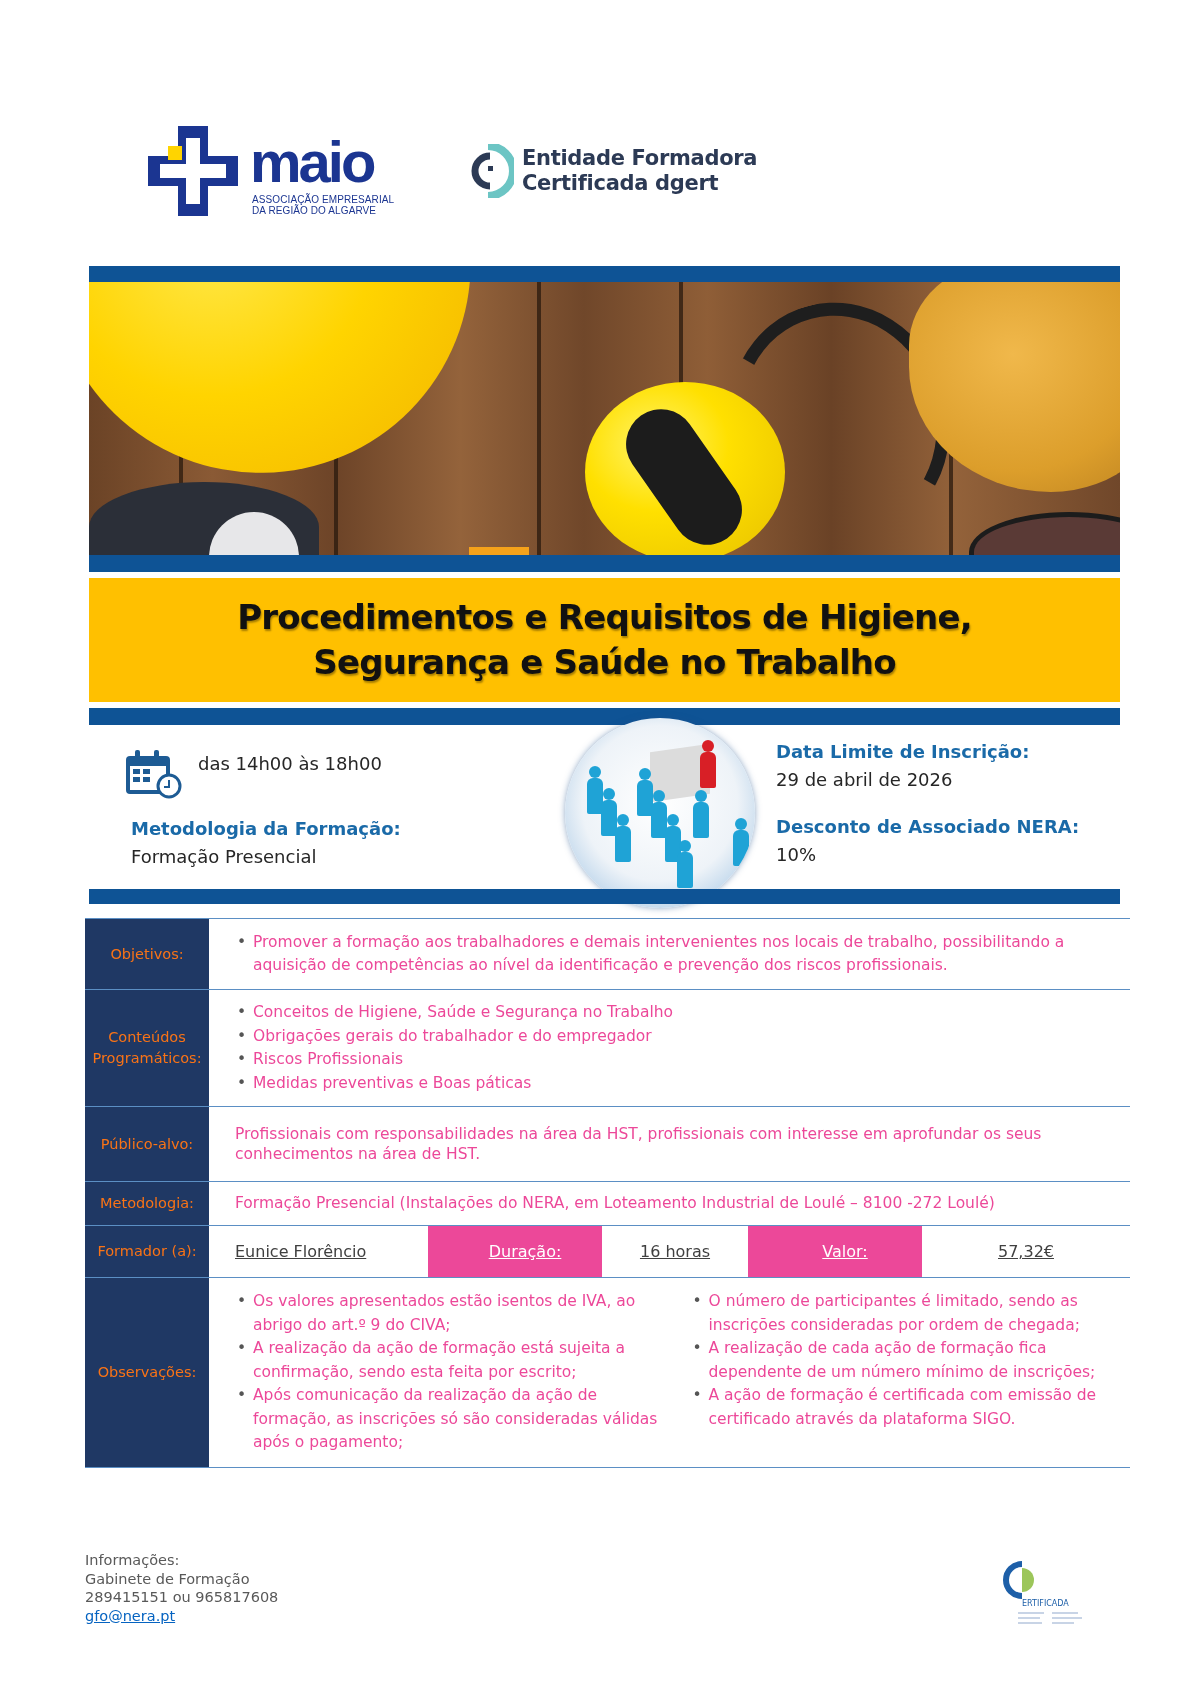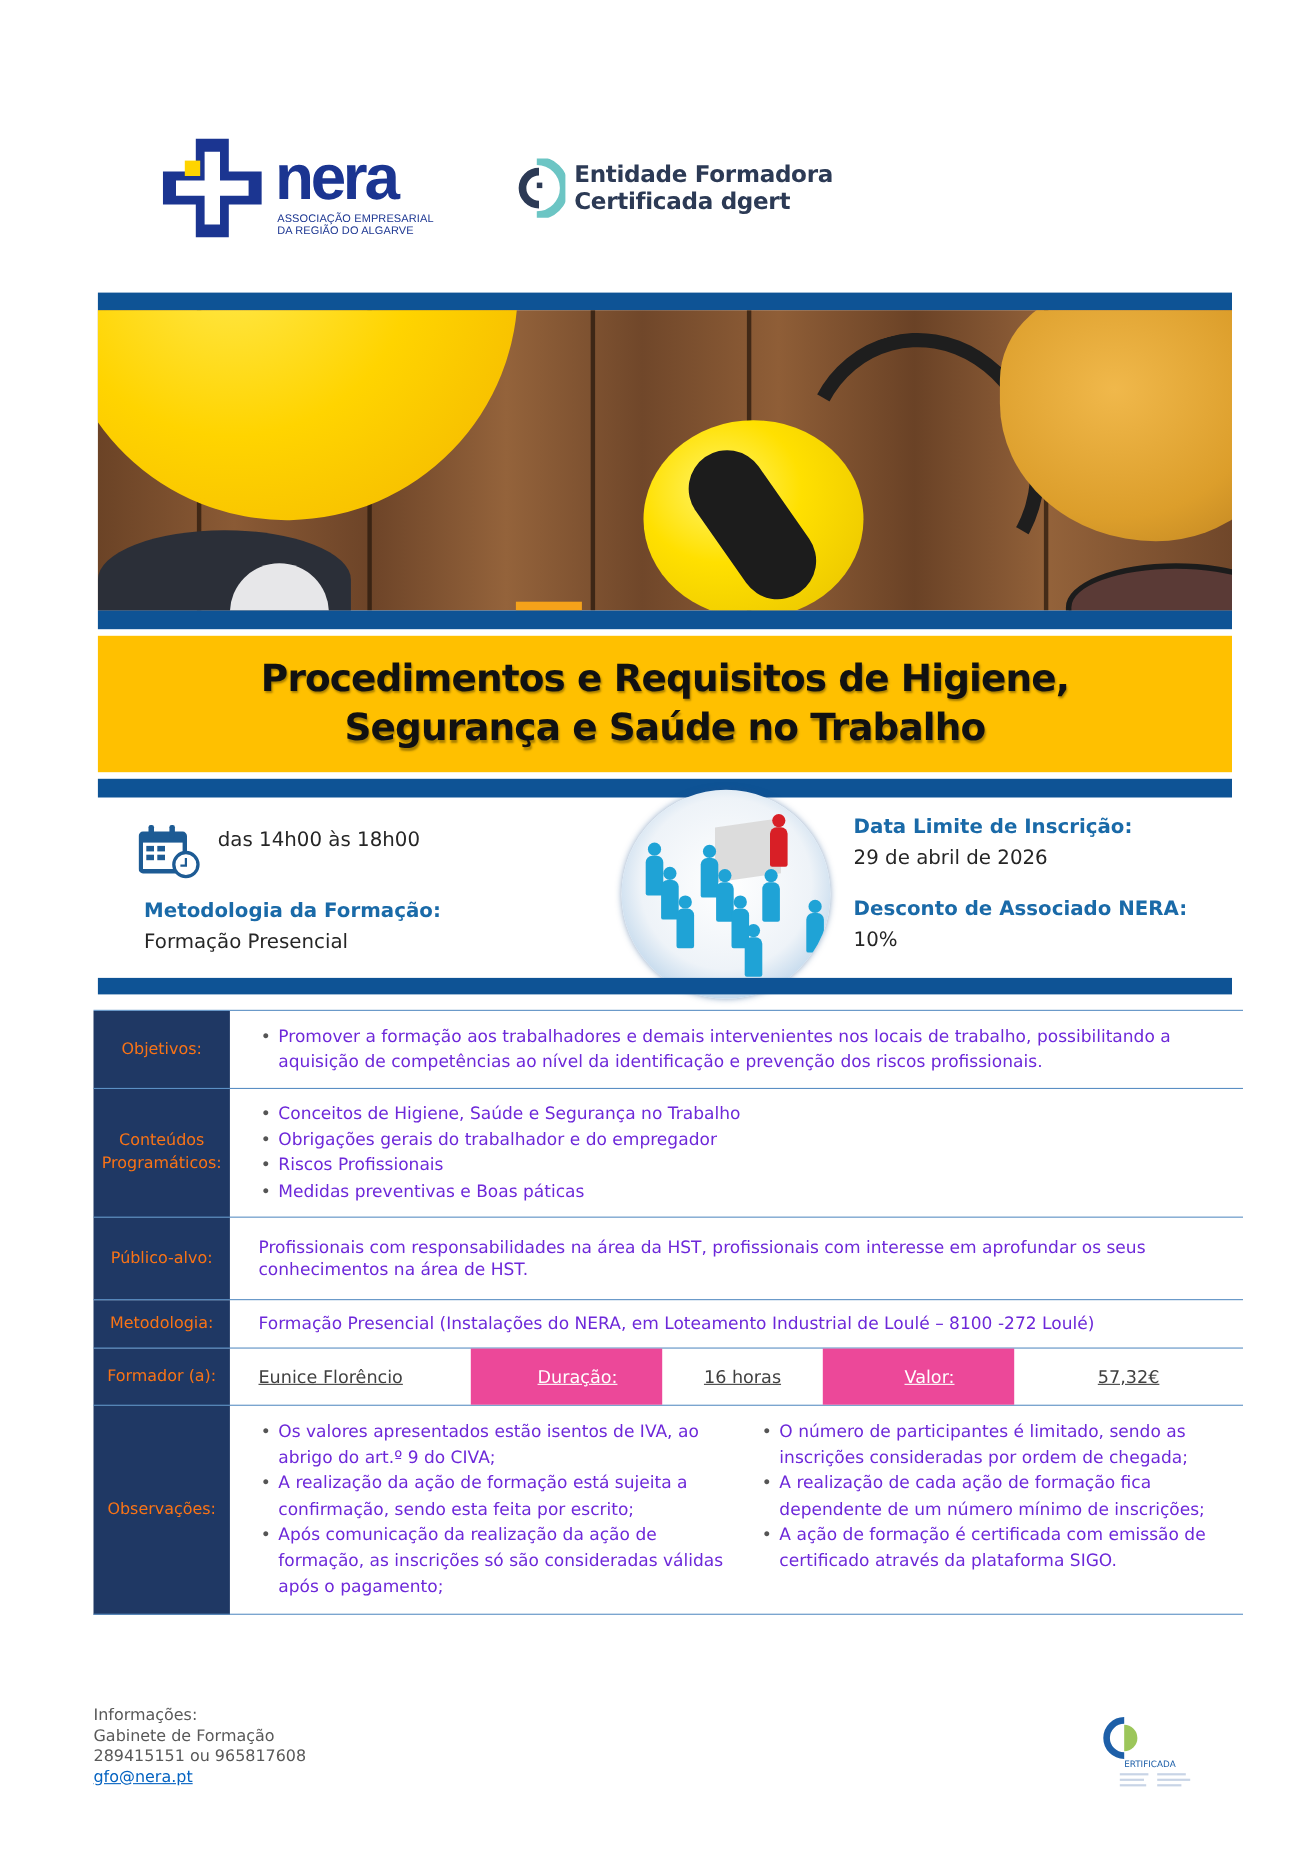--- a/index.html
+++ b/index.html
@@ -59,21 +59,21 @@
   .person .body { position: absolute; left: 0; top: 12px; width: 16px; height: 36px; border-radius: 6px 6px 2px 2px; }
   .p-blue .head, .p-blue .body { background: #1fa3d6; }
   .p-red .head, .p-red .body { background: #d81f26; }
 
   
   .tbl { position: absolute; left: 85px; top: 918px; width: 1045px; border-collapse: collapse; }
   .tbl td { vertical-align: middle; }
   .row { border-top: 1.5px solid #5b8fc4; }
   .row-last { border-bottom: 1.5px solid #5b8fc4; }
   .lbl { width: 124px; background: #1f3864; color: #f97316; text-align: center; font-family: "DejaVu Sans", sans-serif; font-size: 14.5px; line-height: 21px; padding: 0 4px; }
-  .cell { padding: 0 0 0 26px; font-family: "DejaVu Sans", sans-serif; font-size: 15.5px; color: #6d28d9; line-height: 23.5px; }
+  .cell { padding: 0 0 0 26px; font-family: "DejaVu Sans", sans-serif; font-size: 15.5px; color: #ec4899; line-height: 23.5px; }
   .cell ul { list-style: none; }
   .cell li { position: relative; padding-left: 18px; }
   .cell li::before { content: "•"; position: absolute; left: 2px; top: 0; color: #555; }
 
   .split { display: flex; width: 100%; height: 100%; }
   .split > div { display: flex; align-items: center; justify-content: center; font-family: "DejaVu Sans", sans-serif; font-size: 16px; text-decoration: underline; }
   .s-val { color: #404040; }
   .s-lbl { background: #ec4899; color: #ffffff; padding-left: 20px; }
 
   .obs-cols { display: flex; padding-left: 0; }
@@ -86,21 +86,21 @@
 </style>
 </head>
 <body>
 
 <div class="logo-nera">
   <svg class="nera-cross" viewBox="0 0 90 90">
     <path d="M30 0 H60 V30 H90 V60 H60 V90 H30 V60 H0 V30 H30 Z" fill="#1b3591"></path>
     <path d="M38 12 H52 V38 H78 V52 H52 V78 H38 V52 H12 V38 H38 Z" fill="#ffffff"></path>
     <rect x="20" y="20" width="14" height="14" fill="#ffd400"></rect>
   </svg>
-  <div class="nera-word">nera</div>
+  <div class="nera-word">maio</div>
   <div class="nera-sub">
     <div>ASSOCIAÇÃO EMPRESARIAL</div>
     <div>DA REGIÃO DO ALGARVE</div>
   </div>
 </div>
 
 <div class="logo-dgert">
   <svg class="dgert-mark" viewBox="0 0 48 54">
     <path d="M22 2 A25 25 0 0 1 22 52" stroke="#6cc5c4" stroke-width="8" fill="none"></path>
     <path d="M24 12 A15 15 0 1 0 24 42" stroke="#2c3a55" stroke-width="7" fill="none"></path>

